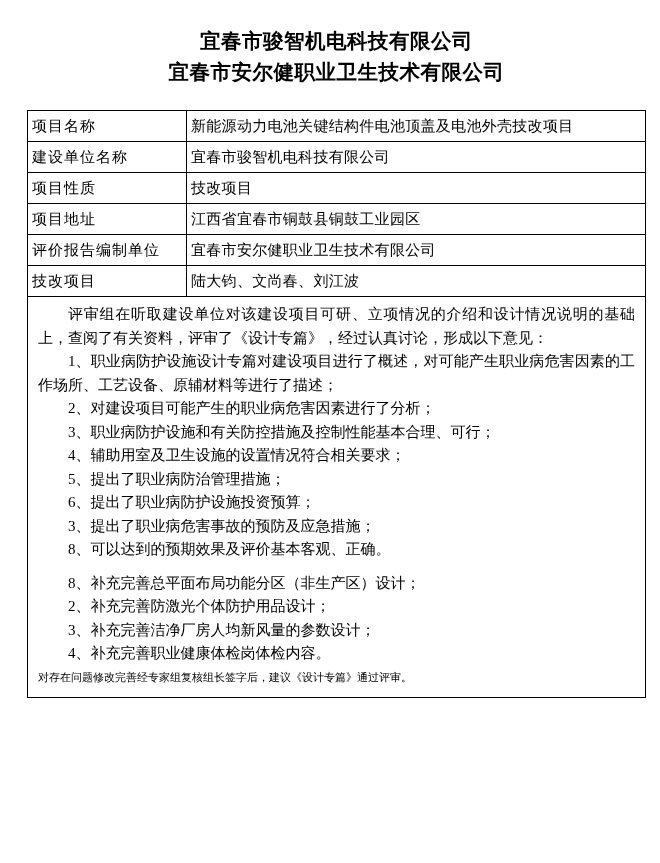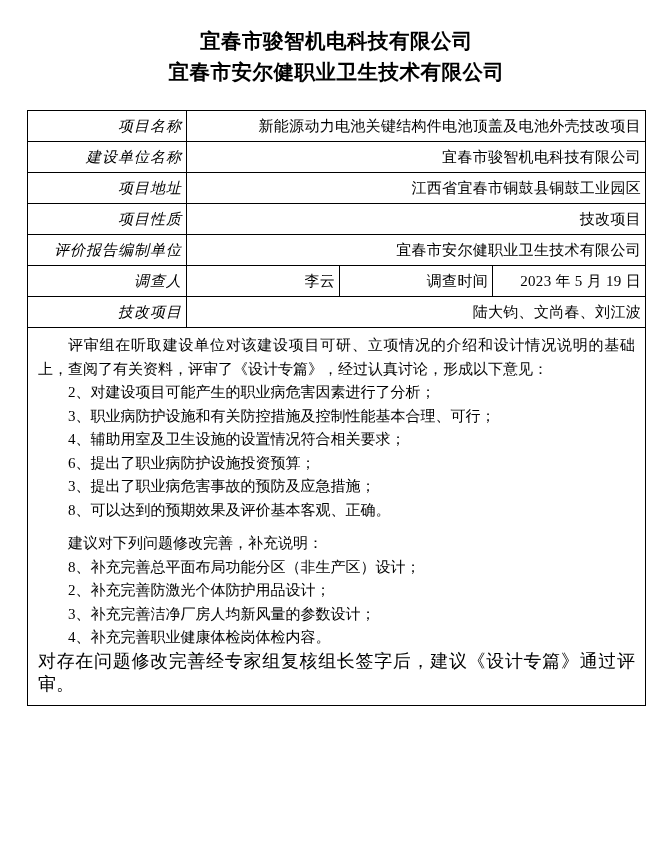--- a/index.html
+++ b/index.html
@@ -40,27 +40,26 @@
     table-layout: fixed;
   }
   table.info td {
     border: 1px solid #000000;
     font-size: 15px;
     padding: 5px 4px;
     height: 20px;
     vertical-align: middle;
   }
   td.label {
-    text-align: right;
+    text-align: left;
     width: 150px;
     letter-spacing: 1px;
-    font-style: italic;
   }
   td.value {
-    text-align: right;
+    text-align: left;
     letter-spacing: 0.3px;
   }
   .body-cell {
     border: 1px solid #000000;
     border-top: none;
     font-size: 15px;
     line-height: 23.5px;
     padding: 6px 10px 8px 10px;
     text-align: justify;
   }
@@ -68,21 +67,21 @@
     margin: 0;
     text-indent: 0;
   }
   .body-cell p.indent2 {
     text-indent: 2em;
   }
   .body-cell p.blank {
     height: 10px;
   }
   .footer-note {
-    font-size: 18px;
+    font-size: 11px;
     line-height: 23.5px;
     margin-top: 3px;
   }
 </style>
 </head>
 <body>
 
 <div class="page">
 
   <div class="doc-title">
@@ -94,54 +93,49 @@
     <tbody>
       <tr>
         <td class="label">项目名称</td>
         <td class="value" colspan="3">新能源动力电池关键结构件电池顶盖及电池外壳技改项目</td>
       </tr>
       <tr>
         <td class="label">建设单位名称</td>
         <td class="value" colspan="3">宜春市骏智机电科技有限公司</td>
       </tr>
       <tr>
+        <td class="label">项目性质</td>
+        <td class="value" colspan="3">技改项目</td>
+      </tr>
+      <tr>
         <td class="label">项目地址</td>
         <td class="value" colspan="3">江西省宜春市铜鼓县铜鼓工业园区</td>
       </tr>
       <tr>
-        <td class="label">项目性质</td>
-        <td class="value" colspan="3">技改项目</td>
-      </tr>
-      <tr>
         <td class="label">评价报告编制单位</td>
         <td class="value" colspan="3">宜春市安尔健职业卫生技术有限公司</td>
-      </tr>
-      <tr>
-        <td class="label">调查人</td>
-        <td class="value">李云</td>
-        <td class="value">调查时间</td>
-        <td class="value">2023 年 5 月 19 日</td>
       </tr>
       <tr>
         <td class="label">技改项目</td>
         <td class="value" colspan="3">陆大钧、文尚春、刘江波</td>
       </tr>
     </tbody>
   </table>
 
   <div class="body-cell">
     <p class="indent2">评审组在听取建设单位对该建设项目可研、立项情况的介绍和设计情况说明的基础上，查阅了有关资料，评审了《设计专篇》，经过认真讨论，形成以下意见：</p>
+    <p class="indent2">1、职业病防护设施设计专篇对建设项目进行了概述，对可能产生职业病危害因素的工作场所、工艺设备、原辅材料等进行了描述；</p>
     <p class="indent2">2、对建设项目可能产生的职业病危害因素进行了分析；</p>
     <p class="indent2">3、职业病防护设施和有关防控措施及控制性能基本合理、可行；</p>
     <p class="indent2">4、辅助用室及卫生设施的设置情况符合相关要求；</p>
+    <p class="indent2">5、提出了职业病防治管理措施；</p>
     <p class="indent2">6、提出了职业病防护设施投资预算；</p>
     <p class="indent2">3、提出了职业病危害事故的预防及应急措施；</p>
     <p class="indent2">8、可以达到的预期效果及评价基本客观、正确。</p>
     <p class="blank"></p>
-    <p class="indent2">建议对下列问题修改完善，补充说明：</p>
     <p class="indent2">8、补充完善总平面布局功能分区（非生产区）设计；</p>
     <p class="indent2">2、补充完善防激光个体防护用品设计；</p>
     <p class="indent2">3、补充完善洁净厂房人均新风量的参数设计；</p>
     <p class="indent2">4、补充完善职业健康体检岗体检内容。</p>
     <p class="footer-note">对存在问题修改完善经专家组复核组长签字后，建议《设计专篇》通过评审。</p>
   </div>
 
 </div>
 
 </body></html>

